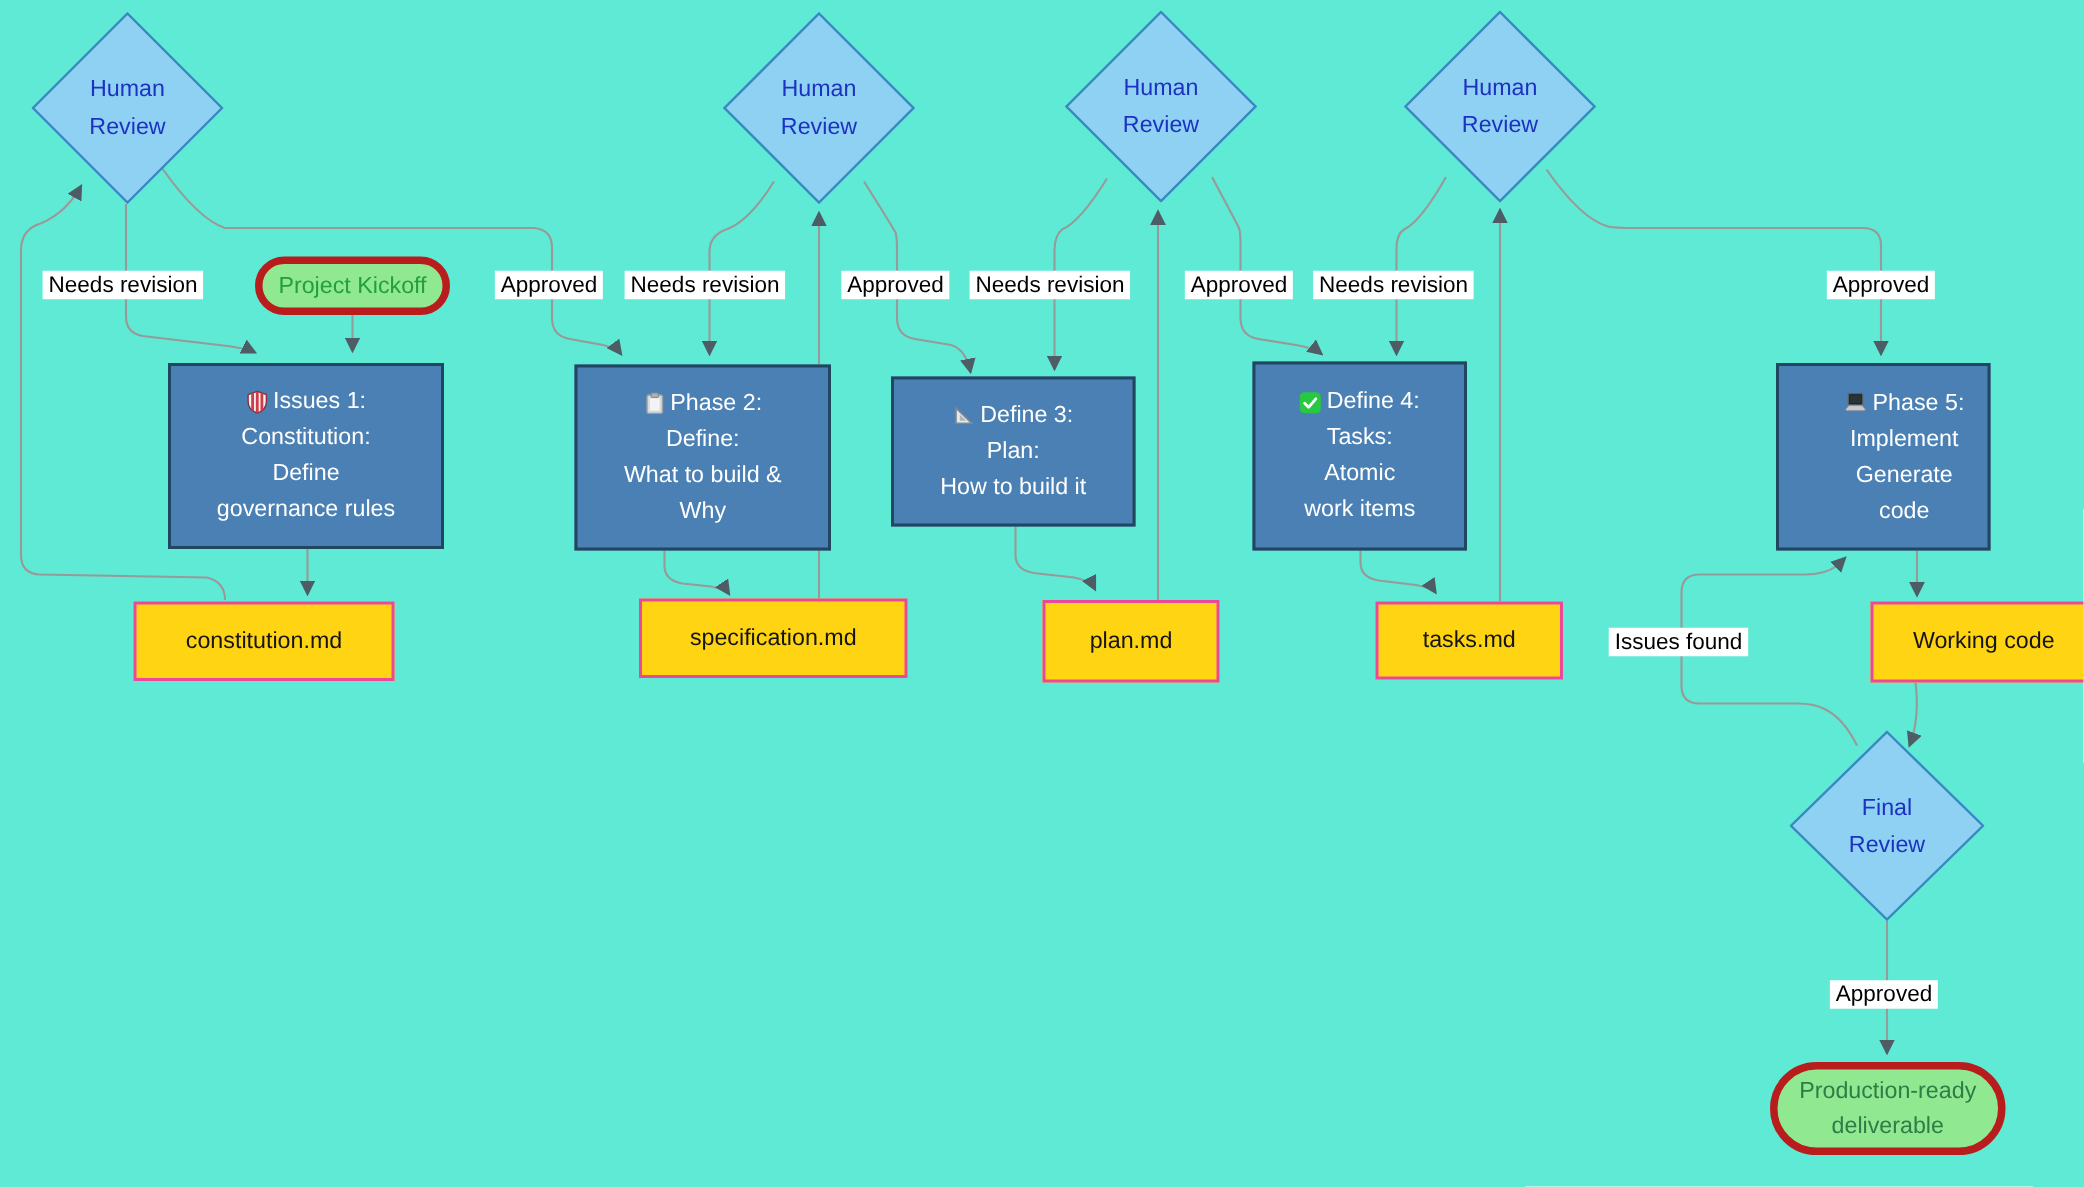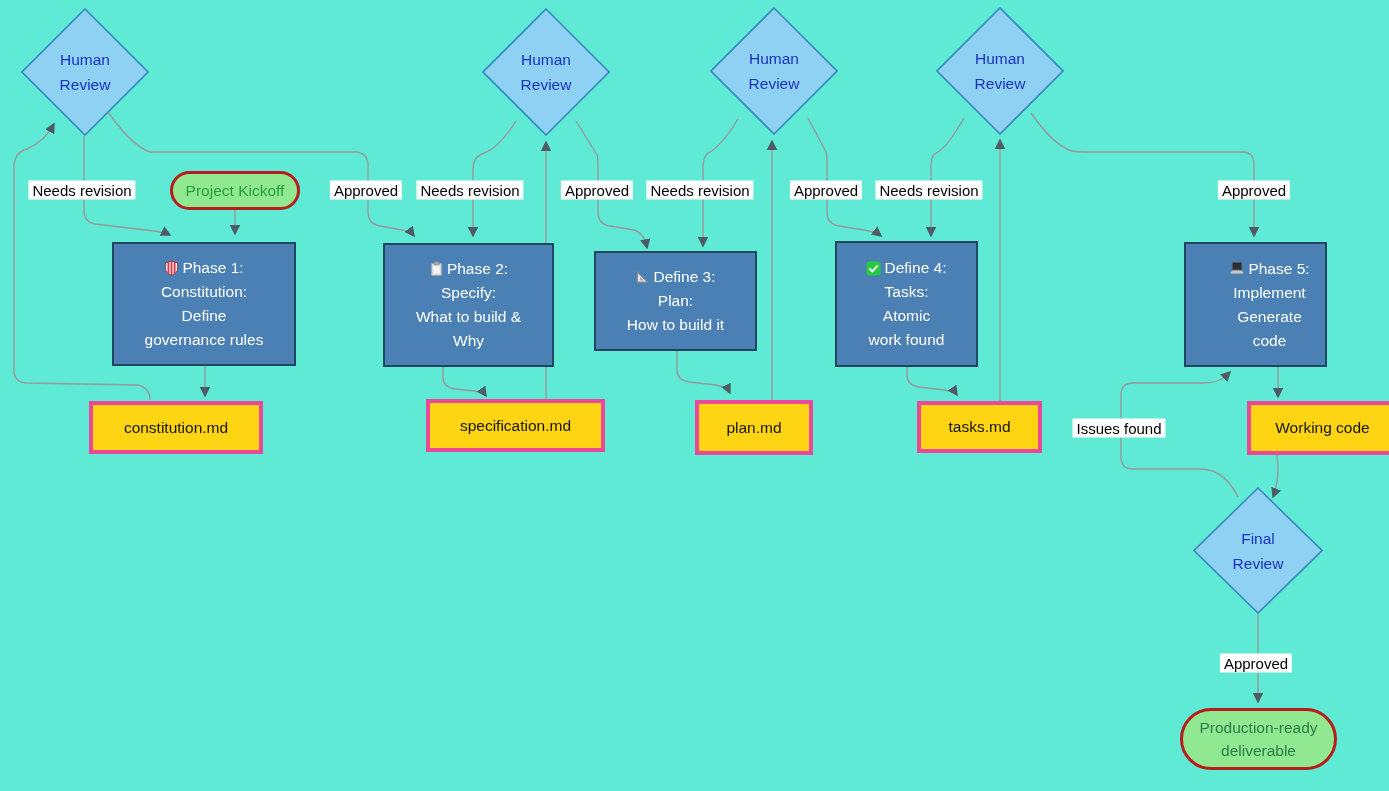--- a/index.html
+++ b/index.html
@@ -5,22 +5,22 @@
   html,body{margin:0;padding:0;background:#f8f7f4;}
   .stage{position:relative;width:1389px;height:791px;background:#5eead4;overflow:hidden;
          font-family:"Liberation Sans", sans-serif;}
   .edges{position:absolute;left:0;top:0;width:1389px;height:791px;}
   .node{position:absolute;box-sizing:border-box;display:flex;align-items:center;justify-content:center;
         text-align:center;}
   .phase{background:#4a80b4;border:2px solid #21465f;color:#ffffff;flex-direction:column;
          font-size:15.5px;line-height:24px;}
   .pline{display:inline-flex;align-items:center;gap:3px;justify-content:center;}
   .icon{display:inline-flex;align-items:center;}
-  .artifact{background:#ffd412;border:4px solid #ec4899;color:#151515;font-size:15.5px;}
-  .stadium{border-radius:999px;background:#90e890;border:3px solid #b91c1c;flex-direction:column;
+  .artifact{background:#ffd412;border:2px solid #ec4899;color:#151515;font-size:15.5px;}
+  .stadium{border-radius:999px;background:#90e890;border:5px solid #b91c1c;flex-direction:column;
            font-size:15.5px;line-height:23px;}
   .start-stadium{color:#23a03c;}
   .end-stadium{color:#2e7d46;}
   .diamond{position:absolute;}
   .diamond .dshape{position:absolute;left:0;top:0;}
   .diamond .dtext{position:absolute;inset:0;display:flex;flex-direction:column;align-items:center;
                   justify-content:center;color:#1d32c0;font-size:15.5px;line-height:25px;text-align:center;}
   .elabel{position:absolute;transform:translate(-50%,-50%);background:#ffffff;color:#000000;
           padding:1px 4px;font-size:15px;white-space:nowrap;}
 </style>
@@ -124,39 +124,39 @@
               </clipPath>
             </defs>
           <path d="M8 1 L14.5 3.2 V8.2 C14.5 12.5 11.6 15.2 8 16.3 C4.4 15.2 1.5 12.5 1.5 8.2 V3.2 Z" fill="#f3f4f6" stroke="#8c2f39" stroke-width="1"></path>
           <g clip-path="url(#shc)" fill="#d23b47">
               <rect x="3.7" y="0" width="2" height="17"></rect>
               <rect x="7" y="0" width="2" height="17"></rect>
               <rect x="10.3" y="0" width="2" height="17"></rect>
             </g>
         </svg>
       </span>
-      <span>Phase 1:</span>
+      <span>Issues 1:</span>
     </div>
     <div>Constitution:</div>
     <div>Define</div>
     <div>governance rules</div>
   </div>
 
   <div class="node phase" style="left:358px;top:243px;width:171px;height:124px;margin-left:25px;">
     <div class="pline">
       <span class="icon">
         <svg width="15" height="16" viewBox="0 0 16 17">
           <rect x="2.5" y="2.5" width="11" height="13" rx="1.2" fill="#d7d9db" stroke="#9aa0a6"></rect>
           <rect x="4.5" y="4.8" width="7" height="8.8" fill="#f2f3f4"></rect>
           <rect x="5.4" y="1" width="5.2" height="3.2" rx="0.8" fill="#aab0b6" stroke="#868c92" stroke-width="0.8"></rect>
         </svg>
       </span>
       <span>Phase 2:</span>
     </div>
-    <div>Specify:</div>
+    <div>Define:</div>
     <div>What to build &amp;</div>
     <div>Why</div>
   </div>
 
   <div class="node phase" style="left:594px;top:251px;width:163px;height:100px;">
     <div class="pline">
       <span class="icon">
         <svg width="15" height="16" viewBox="0 0 16 16">
           <path d="M2.5 13.5 L13.5 13.5 L2.5 2.8 Z" fill="#e8eaec" stroke="#85898f" stroke-width="1.2"></path>
           <path d="M5.2 11.7 L9.7 11.7 L5.2 7.3 Z" fill="#aeb4ba"></path>
@@ -173,21 +173,21 @@
       <span class="icon">
         <svg width="15" height="15" viewBox="0 0 16 16">
           <rect x="0.5" y="0.5" width="15" height="15" rx="3.2" fill="#26c940"></rect>
           <path d="M4 8.4 L6.8 11.2 L12 5.2" stroke="#ffffff" stroke-width="2" fill="none" stroke-linecap="round" stroke-linejoin="round"></path>
         </svg>
       </span>
       <span>Define 4:</span>
     </div>
     <div>Tasks:</div>
     <div>Atomic</div>
-    <div>work found</div>
+    <div>work items</div>
   </div>
 
   <div class="node phase" style="left:1184px;top:242px;width:143px;height:125px;padding-left:28px;">
     <div class="pline">
       <span class="icon">
         <svg width="16" height="15" viewBox="0 0 17 16">
           <rect x="3.5" y="1.5" width="10" height="8" rx="0.8" fill="#1b1e22" stroke="#5a5e63"></rect>
           <rect x="4.6" y="2.6" width="7.8" height="5.8" fill="#2b3138"></rect>
           <path d="M1.5 12.6 L3.8 10 H13.2 L15.5 12.6 Q15.5 13.6 14.3 13.6 H2.7 Q1.5 13.6 1.5 12.6 Z" fill="#c6c9cd" stroke="#8e9297" stroke-width="0.7"></path>
         </svg>

